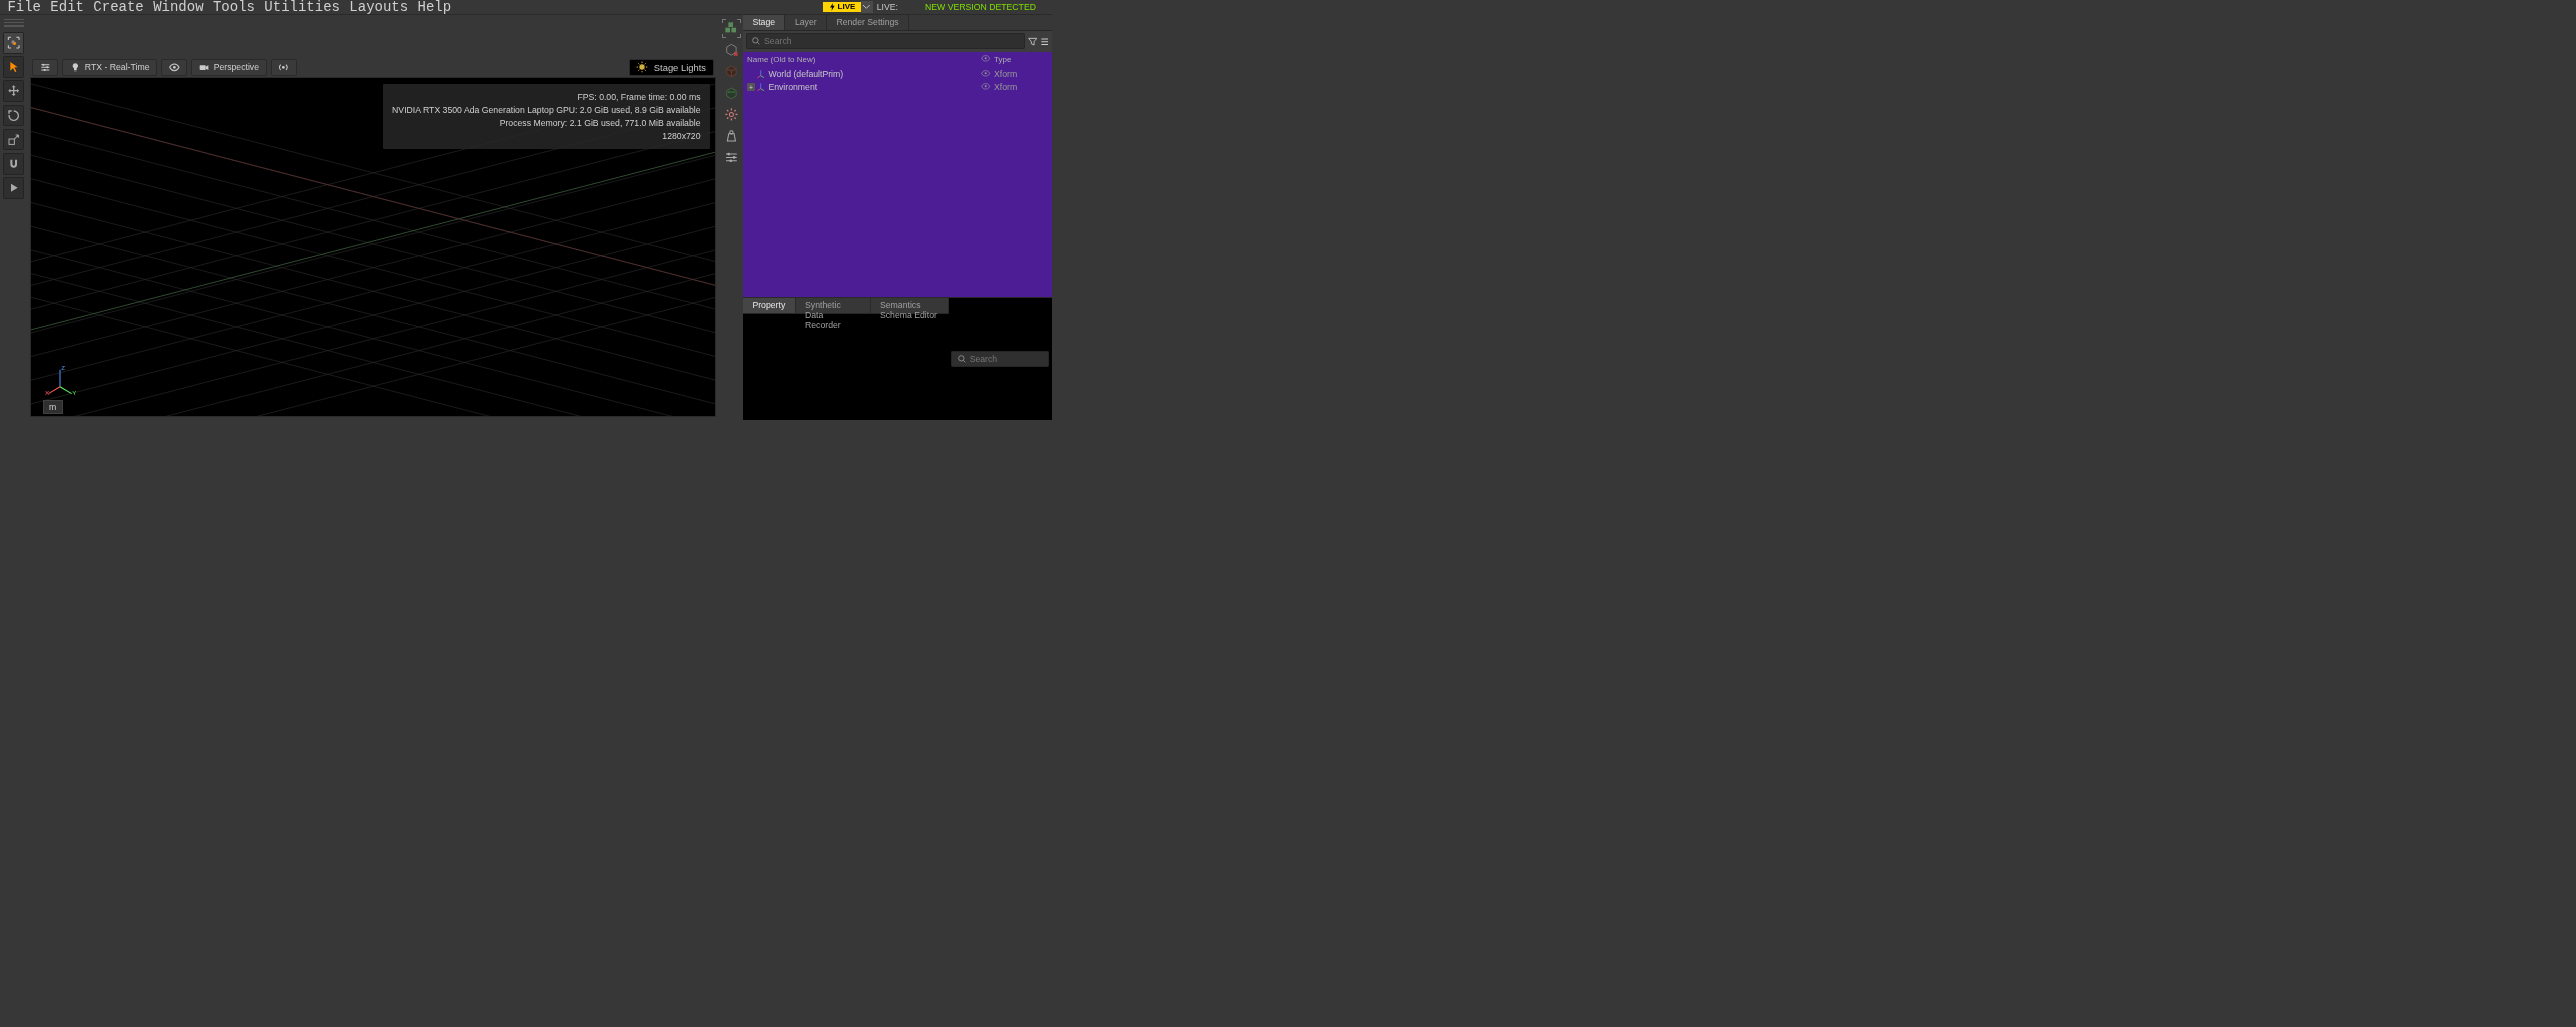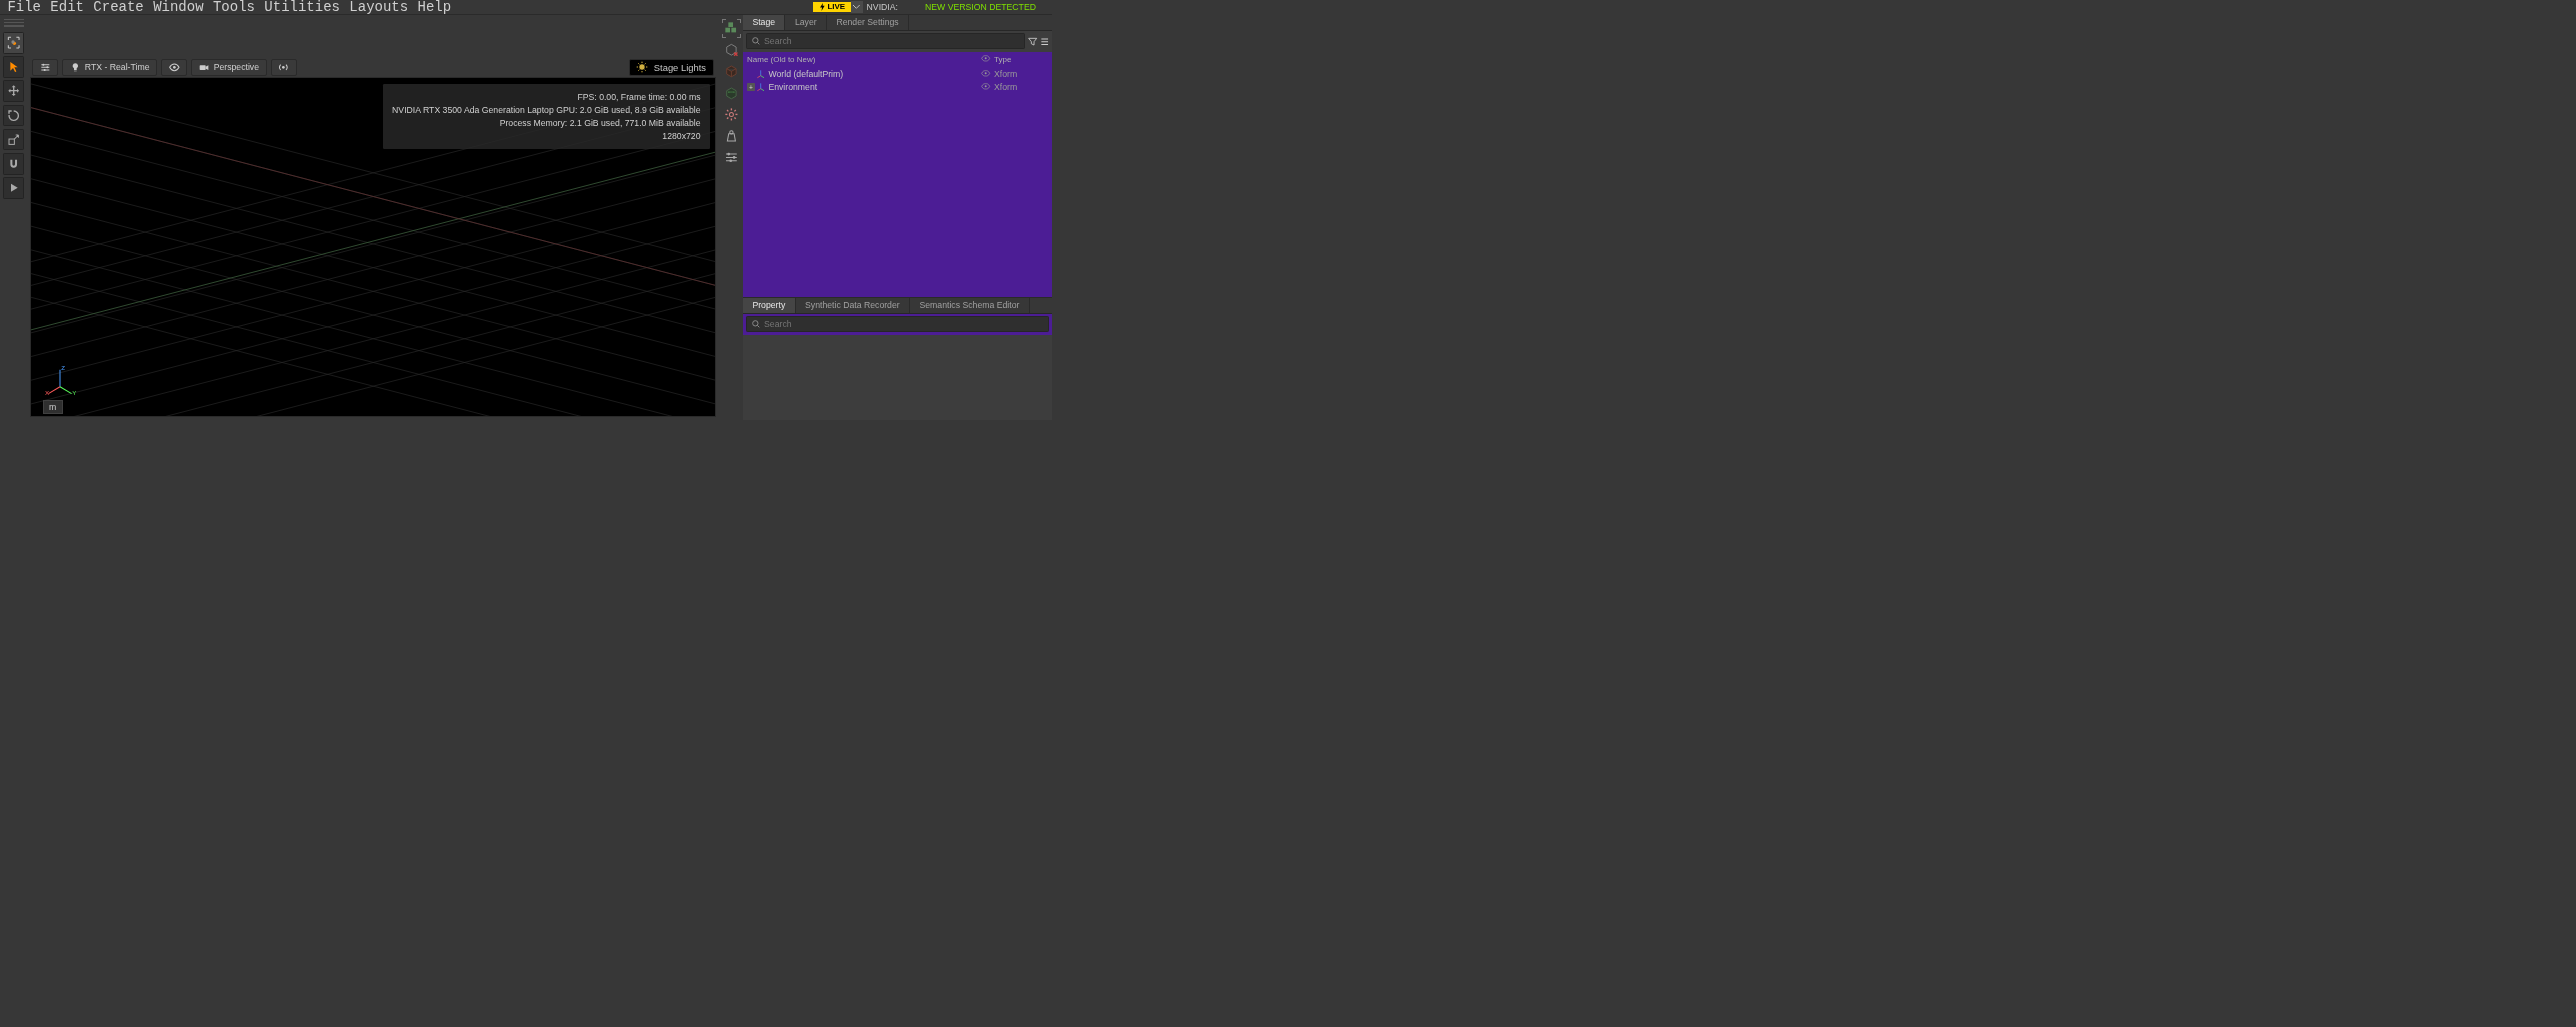--- a/index.html
+++ b/index.html
@@ -63,21 +63,21 @@
 .col-type { width: 54px; }
 .tree { flex: 1; overflow: auto; background: #4c1d95; }
 .tree-row { display: flex; align-items: center; height: 13.4px; padding: 0 4px; font-size: 8.7px; color: #c8c8c8; cursor: pointer; }
 .tree-indent { width: 9.4px; display: inline-block; }
 .expand-btn { width: 8px; height: 8px; display: inline-flex; align-items: center; justify-content: center; background: #555; color: #ddd; font-size: 6.7px; border-radius: 0.7px; margin-right: 1.3px; cursor: pointer; }
 .axes-icon-mini { display: inline-flex; width: 9.4px; height: 9.4px; margin-right: 2.7px; }
 .tree-label { flex: 1; }
 .tree-vis { width: 17.4px; text-align: center; }
 .tree-type { width: 54px; color: #9a9a9a; }
 
-.property-panel { flex: 1; display: flex; flex-direction: column; background: #4c1d95; border-top: 0.7px solid #2a2a2a; }
+.property-panel { flex: 1; display: flex; flex-direction: row; background: #000000; border-top: 0.7px solid #2a2a2a; }
 .prop-body { flex: 1; background: #3d3d3d; }
 
 svg { overflow: visible; }
 </style>
 </head>
 <body>
 
 <div class="topbar">
   <div class="menu-group">
     <div class="menu-item">File</div>
@@ -94,21 +94,21 @@
     <svg viewBox="0 0 10 14">
         <path d="M6 0 L1 8 L4.5 8 L3.5 14 L9 5 L5.5 5 Z" fill="#000"></path>
       </svg>
     <span>LIVE</span>
   </div>
   <div class="live-dd">
     <svg width="6.7" height="4" viewBox="0 0 10 6">
         <path d="M0 0 L5 5 L10 0" stroke="#bbb" fill="none" stroke-width="1.5"></path>
       </svg>
   </div>
-  <span class="cache-label">NVIDIA:</span>
+  <span class="cache-label">LIVE:</span>
   <span class="version-detected">NEW VERSION DETECTED</span>
 </div>
 
 <div class="main">
 
   <div class="left-toolbar">
     <div class="drag-lines">
         <div></div>
         <div></div>
         <div></div>

